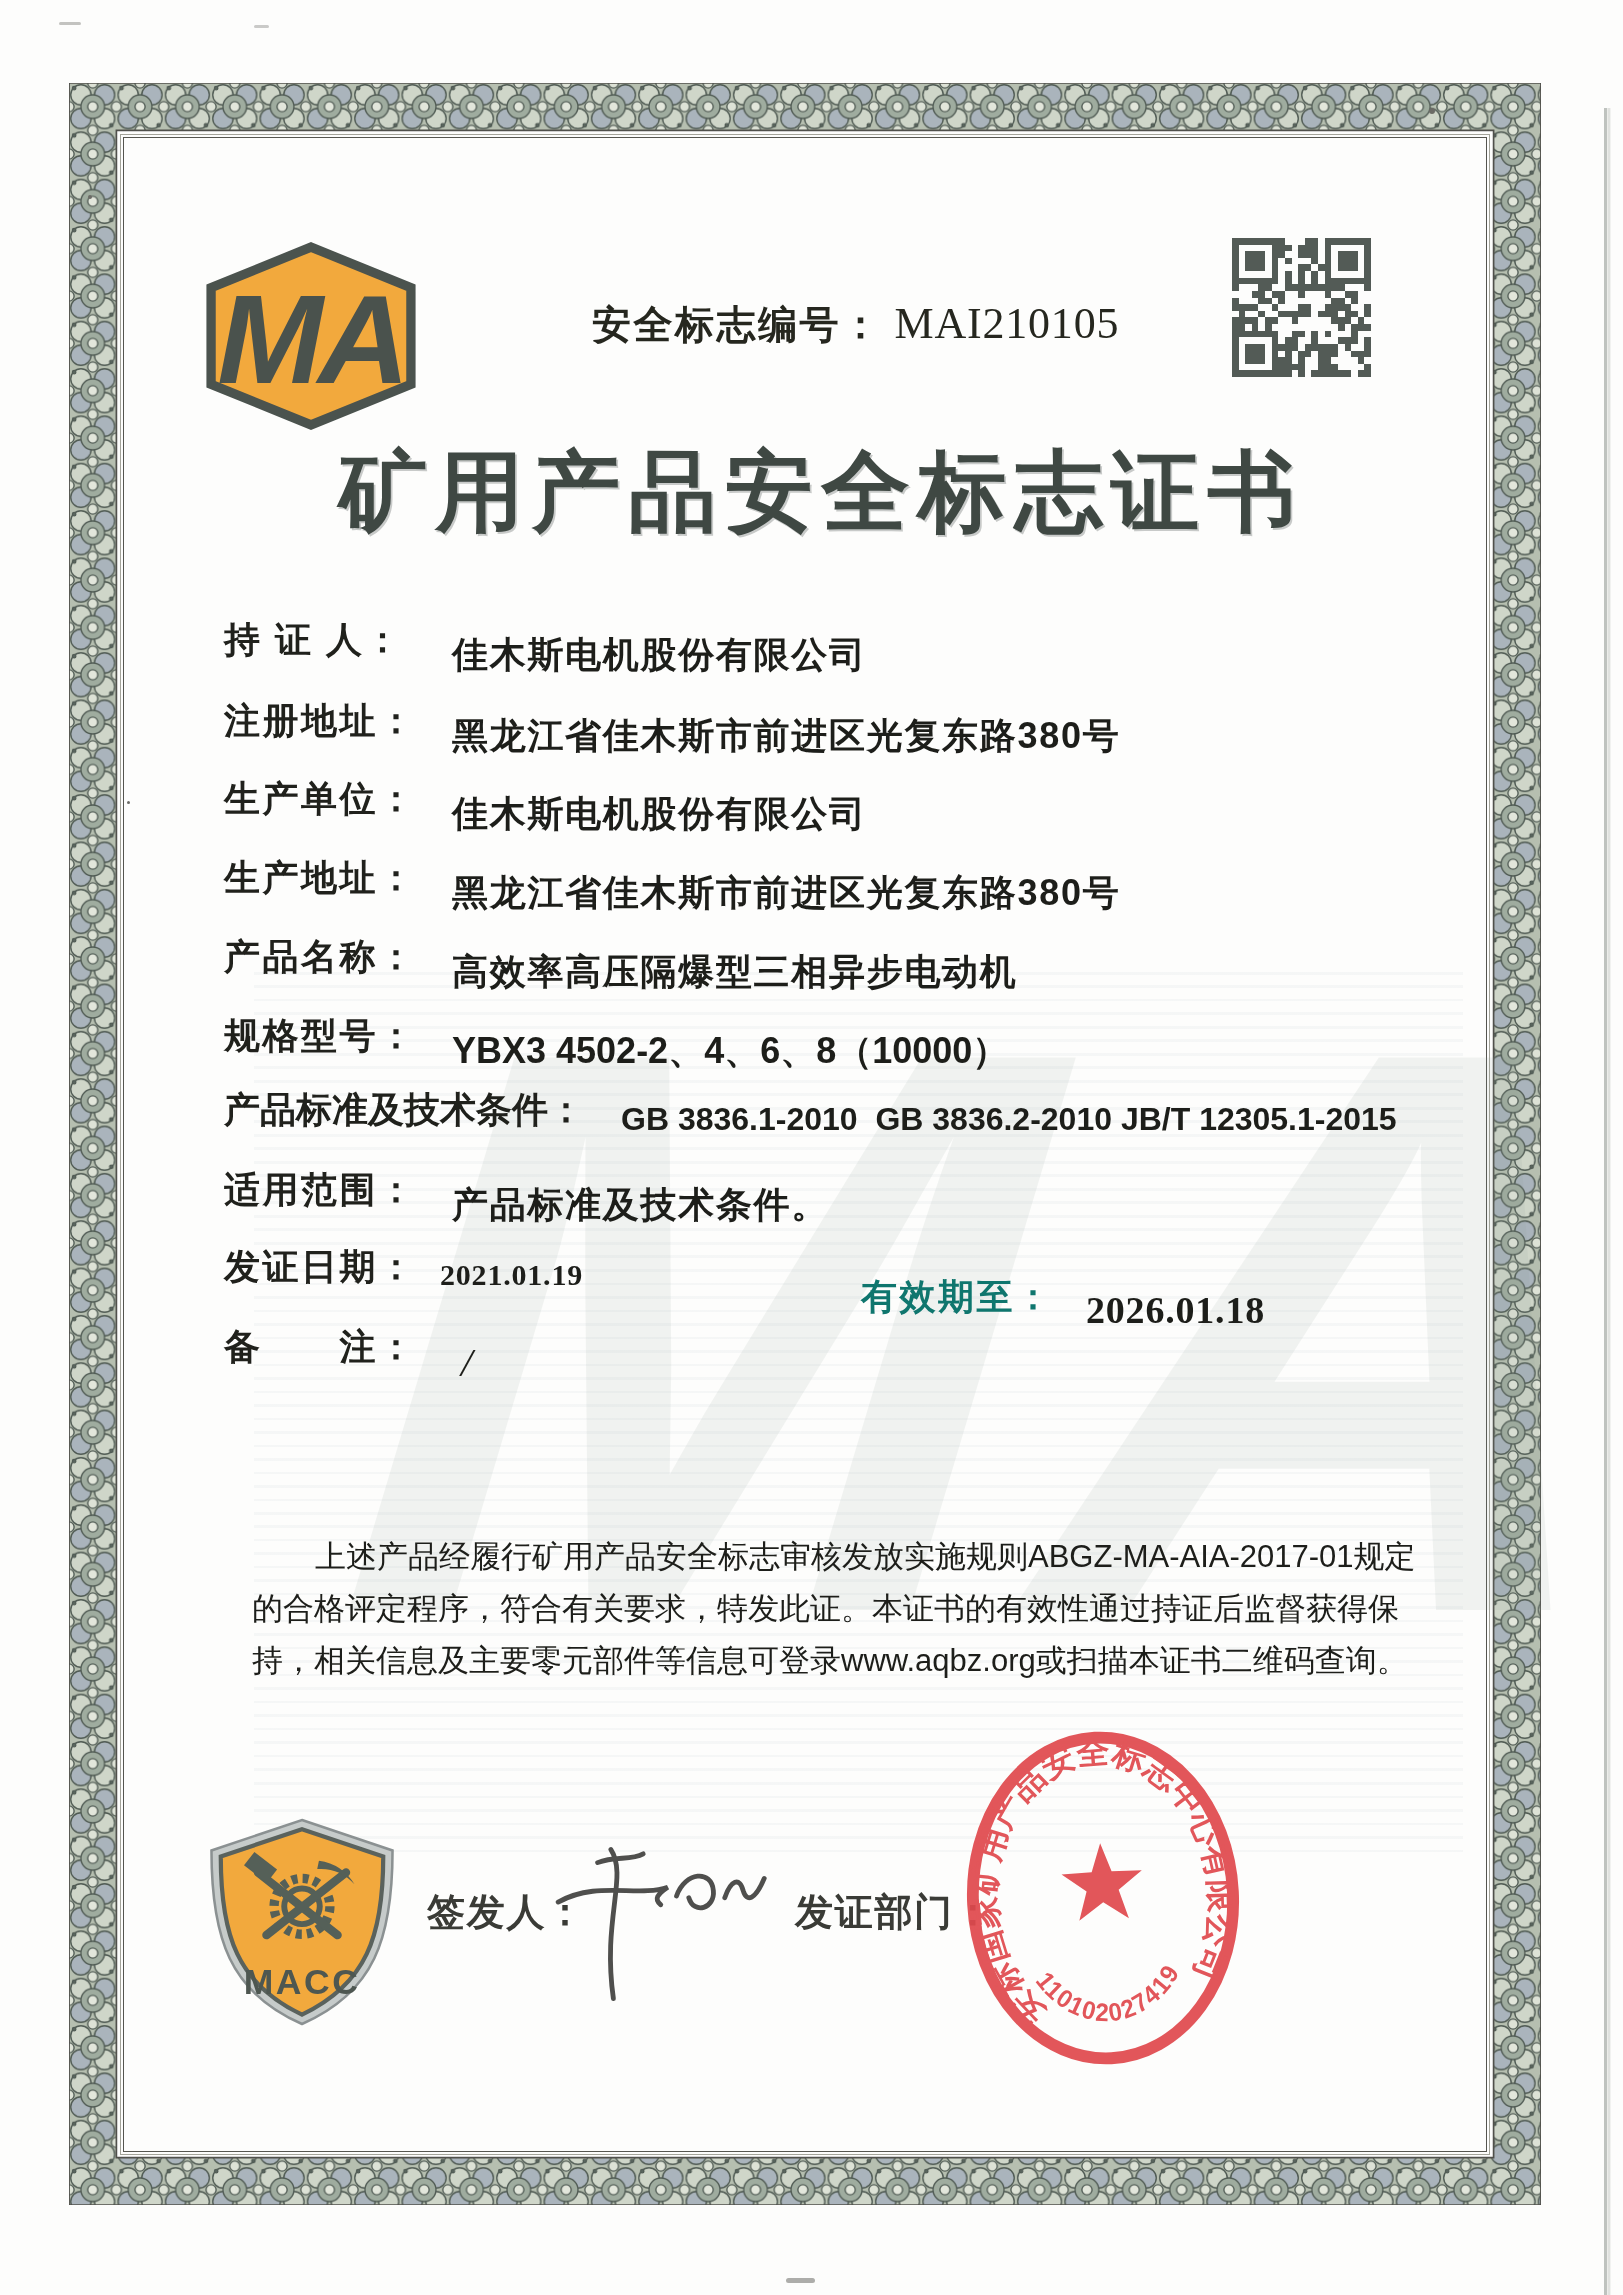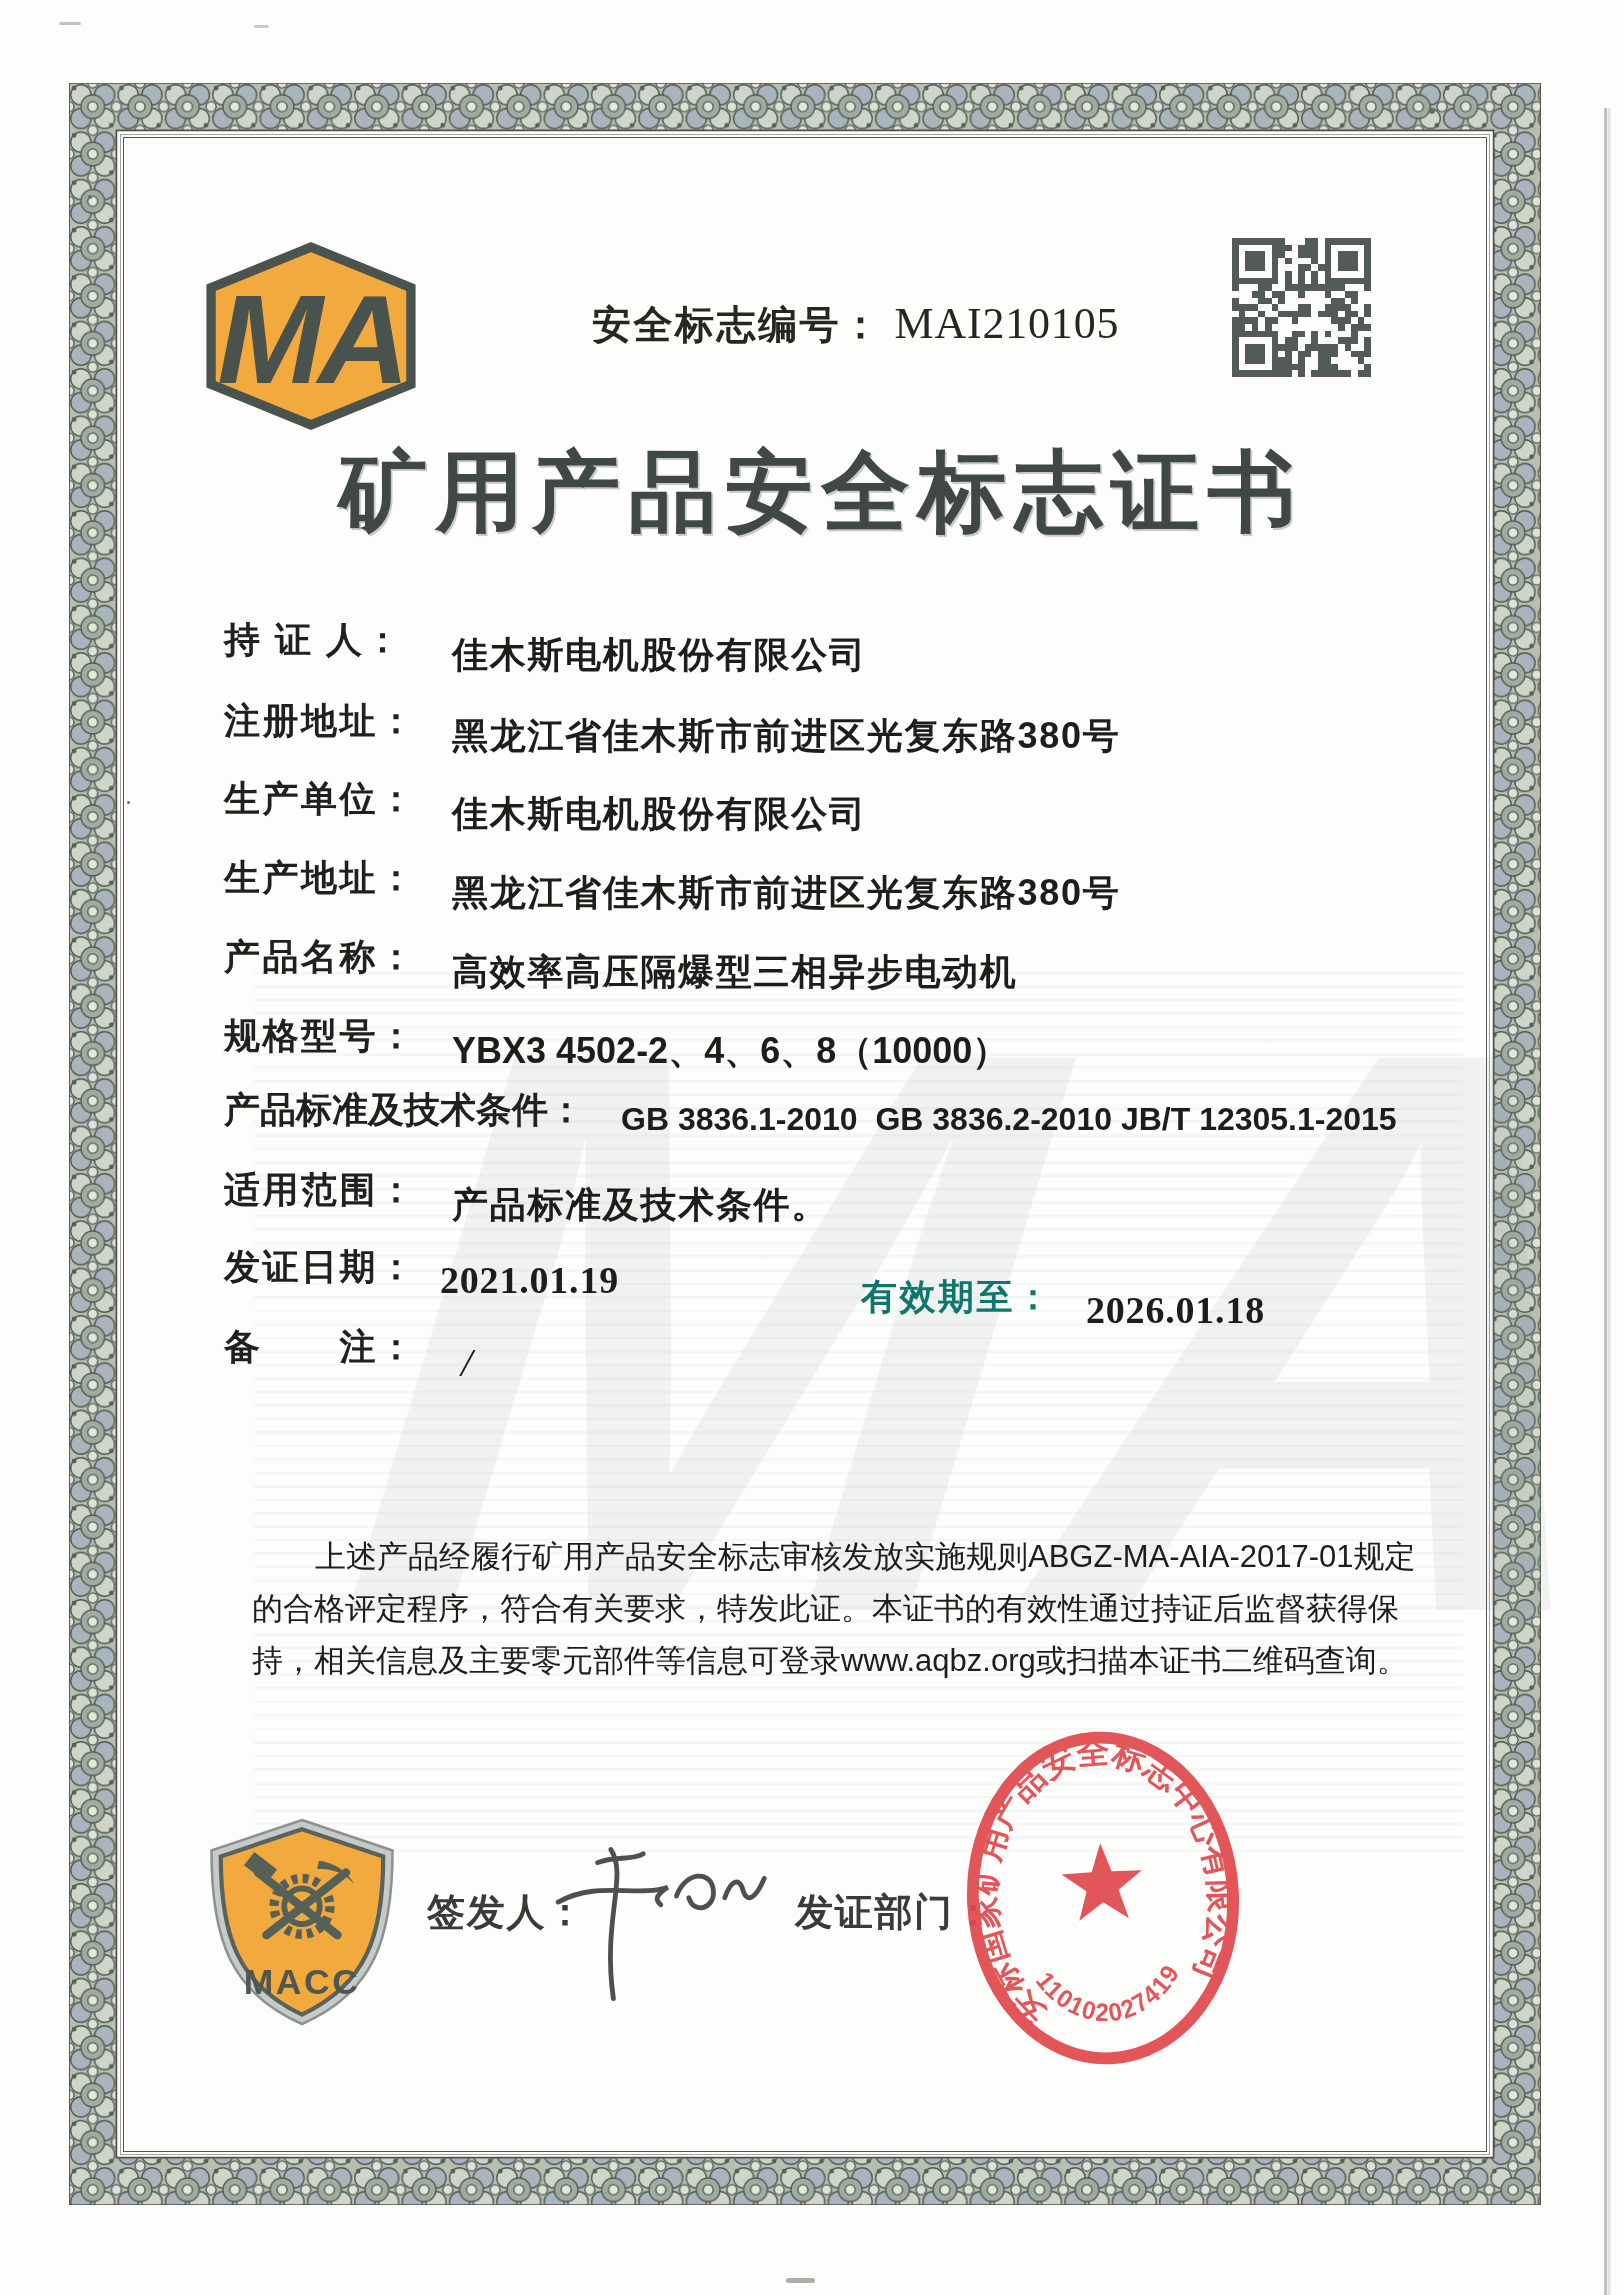--- a/index.html
+++ b/index.html
@@ -30,21 +30,21 @@
          font-size:88px;font-weight:900;letter-spacing:8.5px;color:#3f4843;
          text-shadow:1.7px 1.7px 0 rgba(63,72,67,0.28);}
   
   .row{position:absolute;left:0;width:100%;height:54px;white-space:pre;padding-left:32px;}
   .flabel{position:absolute;left:224px;font-size:36px;font-weight:700;letter-spacing:2.5px;color:#20211c;}
   .flabel.tight{letter-spacing:0;}
   .fvalue{position:absolute;font-size:36px;font-weight:700;letter-spacing:1.7px;color:#1d1e1a;white-space:pre;}
   .v-main{left:452px;}
   .v-latin{left:452px;font-size:36px;letter-spacing:0;}
   .v-std{left:621px;font-size:32px;letter-spacing:0;}
-  .v-date{left:440px;font-family:"Liberation Serif","DejaVu Serif",serif;font-size:38px;font-weight:600;letter-spacing:0.8px;}
+  .v-date{left:440px;font-family:"Liberation Serif","DejaVu Serif",serif;font-size:30px;font-weight:600;letter-spacing:0.8px;}
   .v-date2{left:1086px;font-family:"Liberation Serif","DejaVu Serif",serif;font-size:38px;font-weight:600;letter-spacing:0.8px;}
   .flabel2{position:absolute;left:861px;font-size:36px;font-weight:700;letter-spacing:2.5px;color:#0f766e;}
   .v-slash{left:461px;font-family:"Liberation Serif","DejaVu Serif",serif;font-style:italic;font-size:41px;font-weight:400;}
   
   .para{position:absolute;left:252px;top:1531px;width:1175px;font-size:31px;
         color:#1d1e1a;font-weight:500;}
   .para .pline{line-height:52px;white-space:nowrap;}
   .para .indent{text-indent:63px;}
   
   .macc-badge{position:absolute;left:203px;top:1814px;width:198px;height:216px;}

